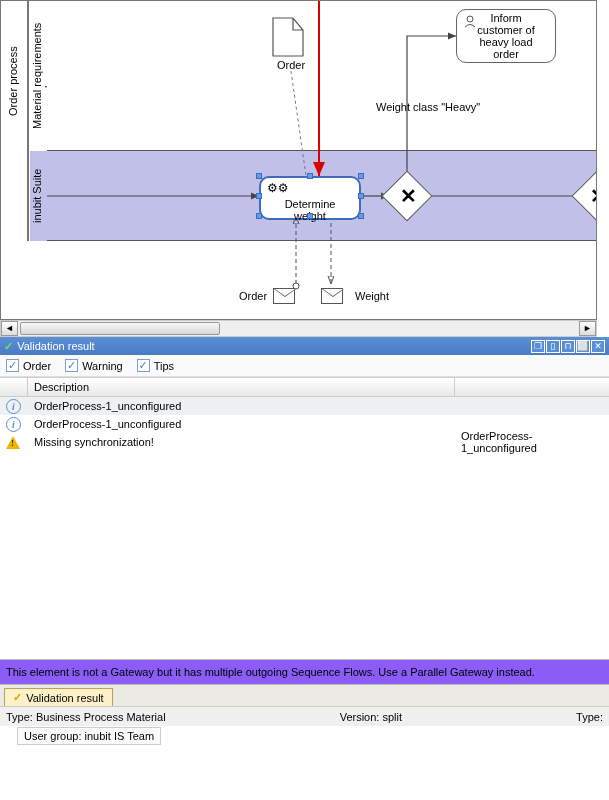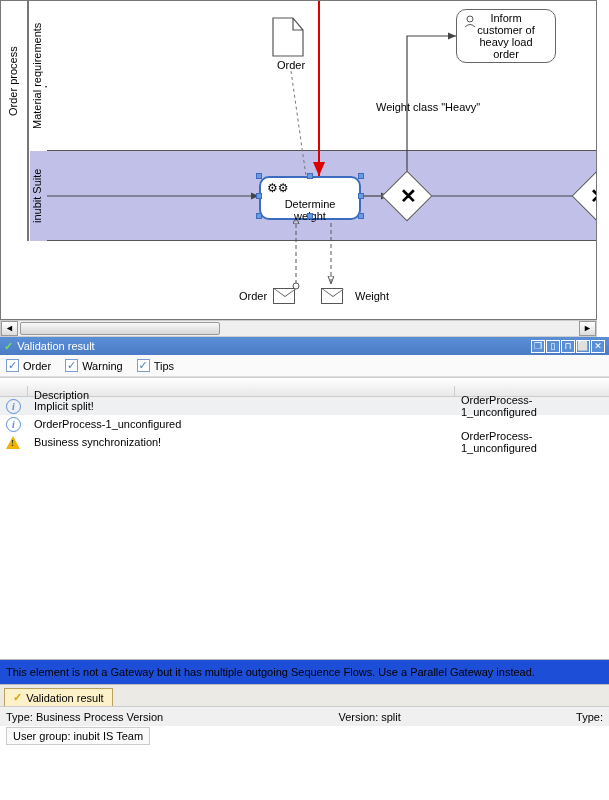--- a/index.html
+++ b/index.html
@@ -31,43 +31,43 @@
 .panel-header { background: linear-gradient(#5a8fd6, #4a7bc4); height: 18px; display: flex; align-items: center; padding: 0 4px; color: #fff; font-size: 11px; width: 609px; }
 .panel-header .chk { color: #6fdc6f; font-weight: bold; margin-right: 4px; }
 .panel-header .spacer { flex: 1; }
 .panel-header .winbtn { width: 14px; height: 13px; margin-left: 1px; border: 1px solid #fff; font-size: 9px; text-align: center; line-height: 11px; color: #fff; background: #5a8fd6; }
 
 .filter-row { height: 22px; display: flex; align-items: center; padding: 0 6px; gap: 4px; background: #fafafa; border-bottom: 1px solid #e0e0e0; width: 609px; }
 .chkbox { width: 13px; height: 13px; border: 1px solid #7a9fd4; background: #fff; display: inline-flex; align-items: center; justify-content: center; color: #4a7bc4; font-size: 11px; line-height: 1; }
 .filter-row label { margin-right: 10px; }
 
 .results-head { display: flex; height: 20px; background: linear-gradient(#fff,#e8e8e8); border-top: 1px solid #ccc; border-bottom: 1px solid #ccc; width: 609px; }
-.results-head .col { border-right: 1px solid #ccc; padding: 3px 6px; font-size: 11px; margin-top: 8px; }
+.results-head .col { border-right: 1px solid #ccc; padding: 3px 6px; font-size: 11px; }
 .col-icon { width: 28px; }
 .col-desc { width: 427px; }
 .col-diag { flex: 1; }
 
 .results-body { width: 609px; }
 .result-row { display: flex; height: 18px; align-items: center; font-size: 11px; }
 .result-row.sel { background: #eef0f2; }
 .result-row .col { padding: 0 6px; }
 .ricon { width: 15px; height: 15px; border-radius: 50%; border: 1px solid #5a8fd6; color: #5a8fd6; font-size: 10px; font-weight: bold; text-align: center; line-height: 13px; font-style: italic; font-family: Georgia, serif; }
 .ricon.warn { border: none; width: 0; height: 0; border-left: 7px solid transparent; border-right: 7px solid transparent; border-bottom: 13px solid #f0b400; position: relative; border-radius: 0; }
 .ricon.warn::after { content: '!'; position: absolute; left: -2px; top: 1px; color: #333; font-size: 9px; font-style: normal; font-weight: bold; }
 
 .results-space { width: 609px; height: 208px; background: #fff; }
-.detail-bar { width: 609px; border-top: 1px solid #bbb; padding: 6px; font-size: 11px; background: #1d4ed8; }
+.detail-bar { width: 609px; border-top: 1px solid #bbb; padding: 6px; font-size: 11px; background: #8b5cf6; }
 .tab-strip { width: 609px; height: 22px; background: #eceae4; border-top: 1px solid #bbb; display: flex; align-items: flex-end; padding-left: 4px; }
 .tab { background: #fdf1c9; border: 1px solid #b8a15a; border-bottom: none; padding: 2px 8px; font-size: 11px; display: flex; align-items: center; gap: 4px; }
 .tab .chk2 { color: #d9a400; font-weight: bold; }
 
 .status-row { width: 609px; height: 20px; background: #f0f0f0; border-top: 1px solid #ccc; display: flex; align-items: center; padding: 0 6px; font-size: 11px; gap: 4px; }
 .status-row .seg { margin-right: 30px; }
 
-.footer-row { width: 609px; height: 20px; display: flex; align-items: center; padding: 0 6px; font-size: 11px; gap: 6px; }
+.footer-row { width: 609px; height: 20px; display: flex; align-items: center; padding: 0 17px; font-size: 11px; gap: 6px; }
 .footer-box { border: 1px solid #ccc; padding: 2px 6px; background: #fafafa; }
 
 svg.conn { position: absolute; top: 0; left: 0; pointer-events: none; }
 .gears { font-size: 12px; line-height: 1; }
 .sel-handle { position: absolute; width: 6px; height: 6px; background: #6a9be0; border: 1px solid #3a6cbf; }
 </style>
 </head>
 <body>
 
 <div class="diagram-area">
@@ -194,51 +194,50 @@
 <div class="results-head">
   <div class="col col-icon"></div>
   <div class="col col-desc">Description</div>
 </div>
 
 <div class="results-body" id="results-body">
     <div class="result-row sel">
       <div class="col col-icon">
         <div class="ricon">i</div>
       </div>
-      <div class="col col-desc">Implicit split!</div>
       <div class="col col-diag">OrderProcess-1_unconfigured</div>
     </div>
     <div class="result-row">
       <div class="col col-icon">
         <div class="ricon">i</div>
       </div>
       <div class="col col-diag">OrderProcess-1_unconfigured</div>
     </div>
     <div class="result-row">
       <div class="col col-icon">
         <div class="ricon warn"></div>
       </div>
-      <div class="col col-desc">Business synchronization!</div>
+      <div class="col col-desc">Missing synchronization!</div>
       <div class="col col-diag">OrderProcess-1_unconfigured</div>
     </div>
   </div>
 
 <div class="results-space"></div>
 
 <div class="detail-bar">This element is not a Gateway but it has multiple outgoing Sequence Flows. Use a Parallel Gateway instead.</div>
 
 <div class="tab-strip">
   <div class="tab">
     <span class="chk2">✓</span>
     <span>Validation result</span>
   </div>
 </div>
 
 <div class="status-row">
-  <span class="seg"><span>Type:</span> <span>Business Process Version</span></span>
+  <span class="seg"><span>Type:</span> <span>Business Process Material</span></span>
   <span style="flex:1"></span>
   <span class="seg"><span>Version:</span> <span>split</span></span>
   <span style="flex:1"></span>
   <span>Type:</span>
 </div>
 
 <div class="footer-row">
   <span class="footer-box">
     <span>User group:</span>
     <span>inubit IS Team</span>

